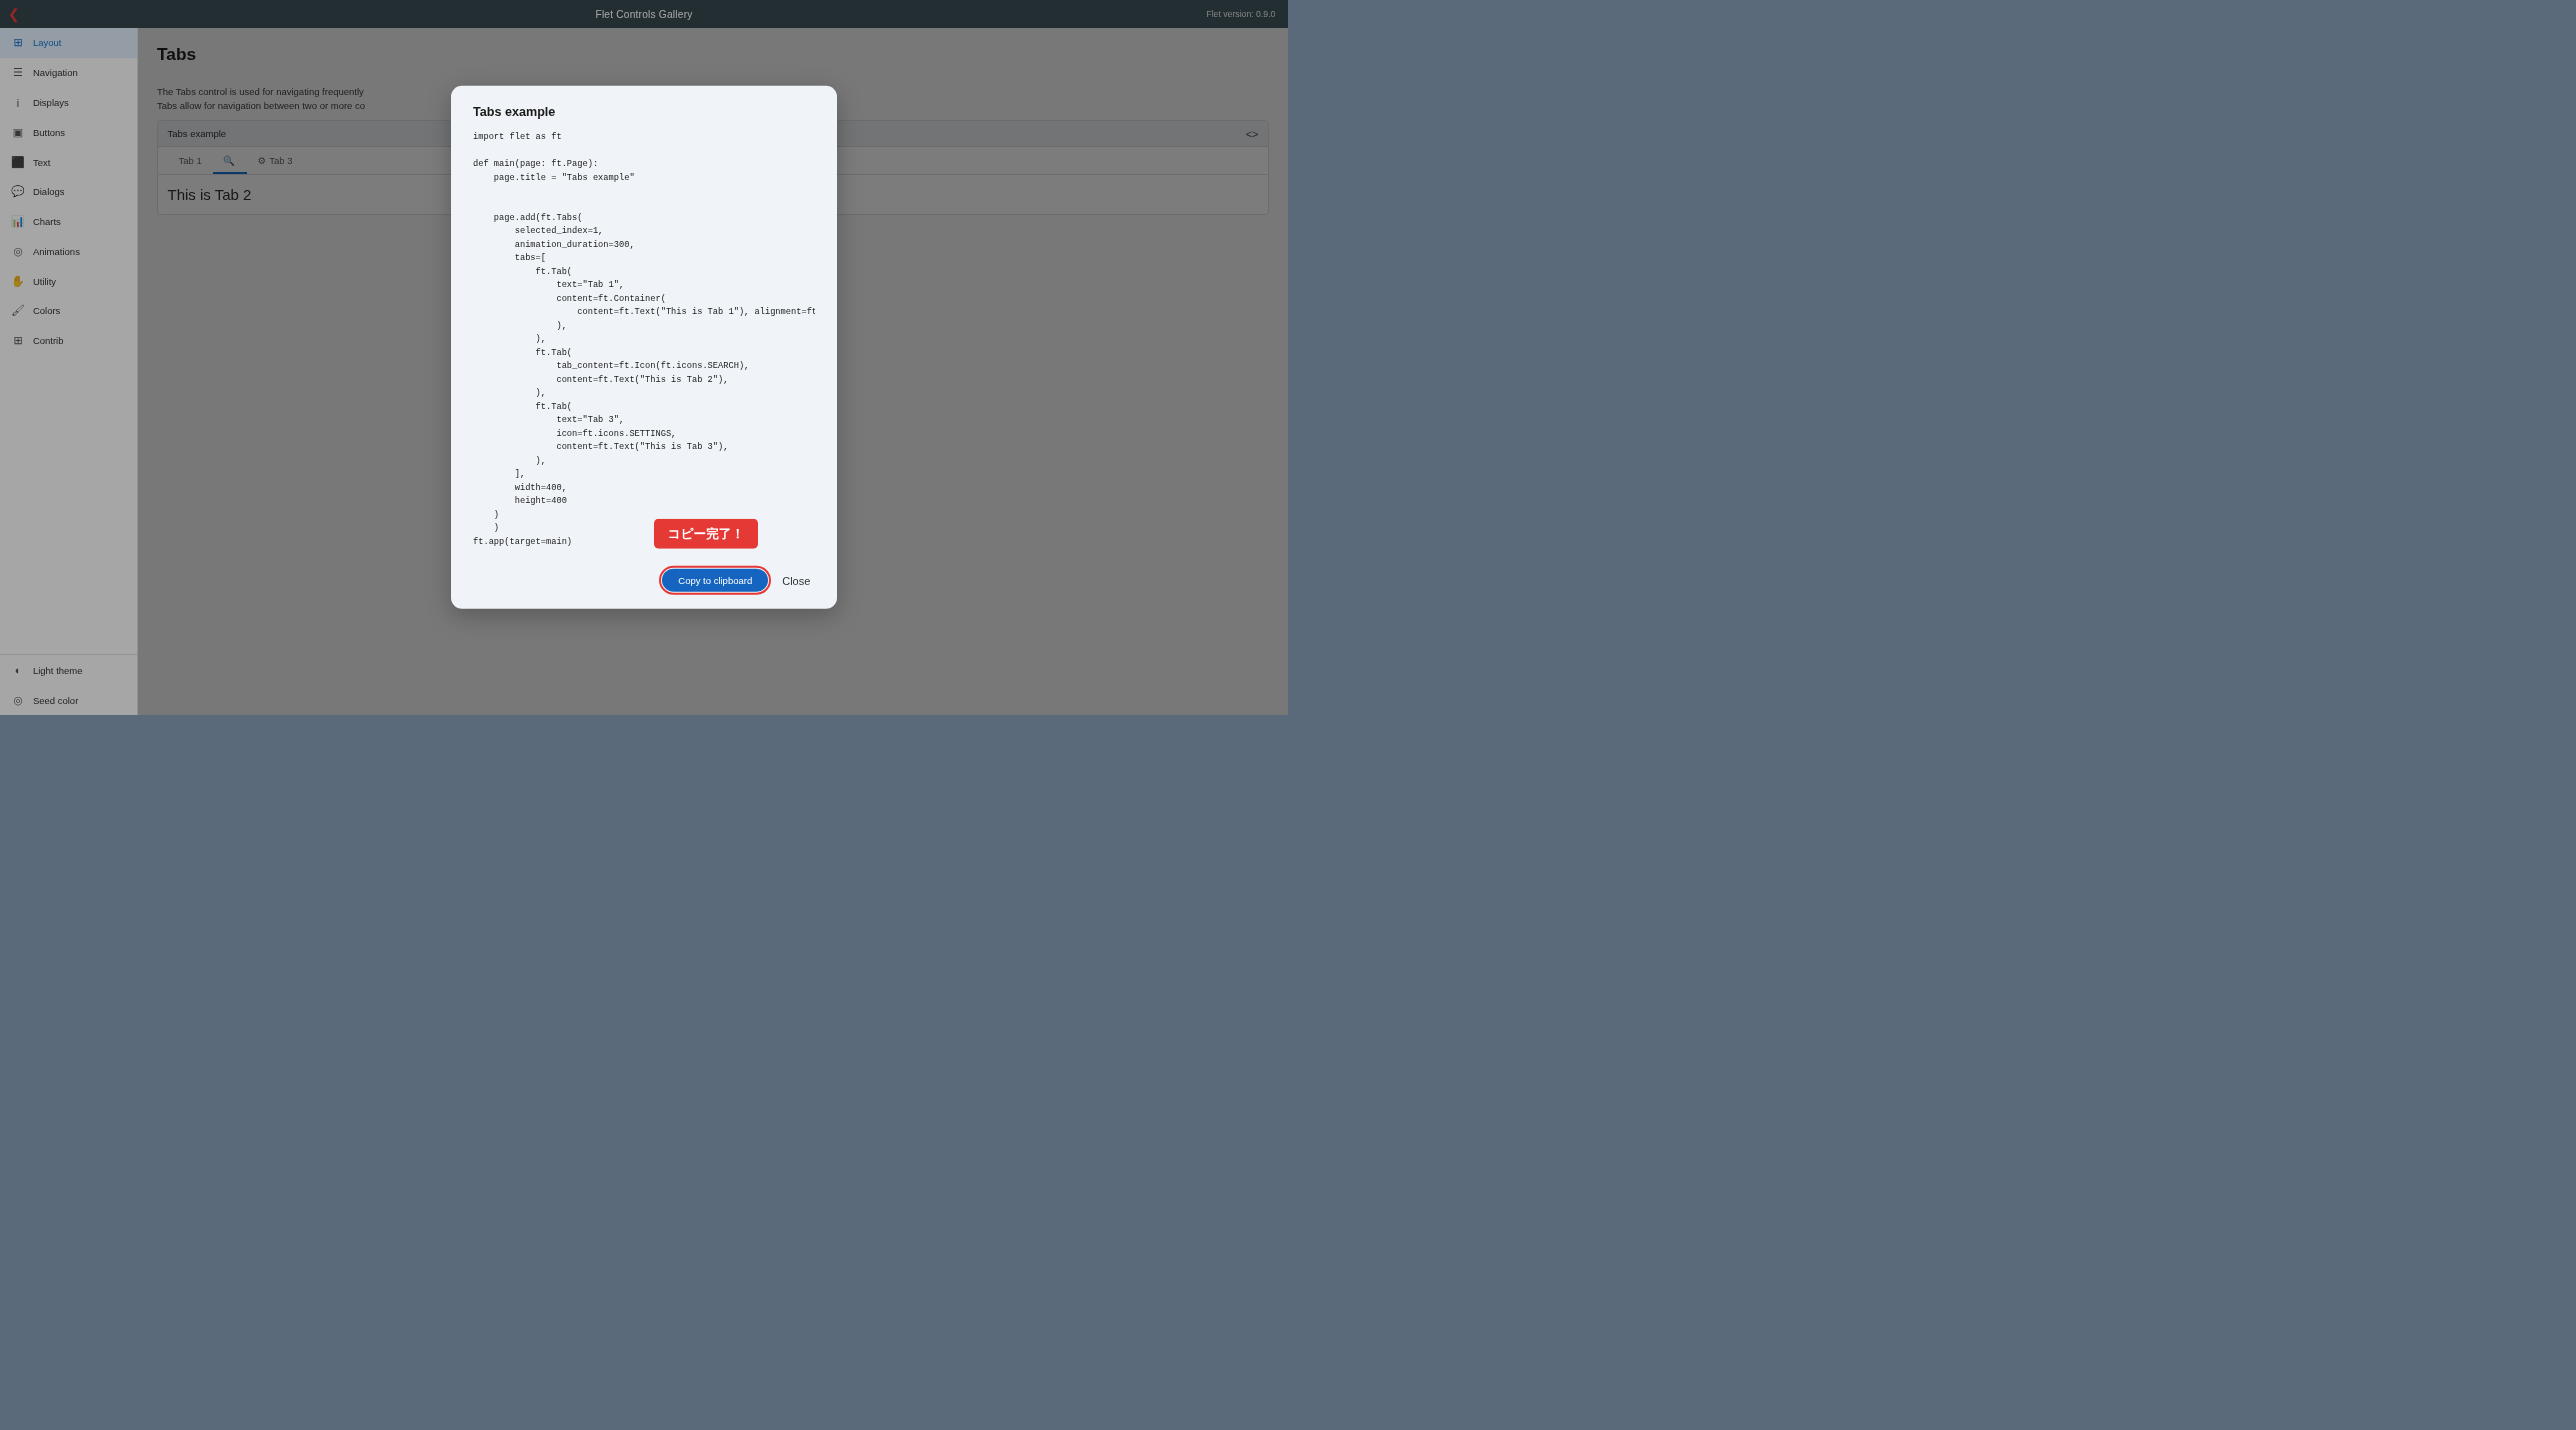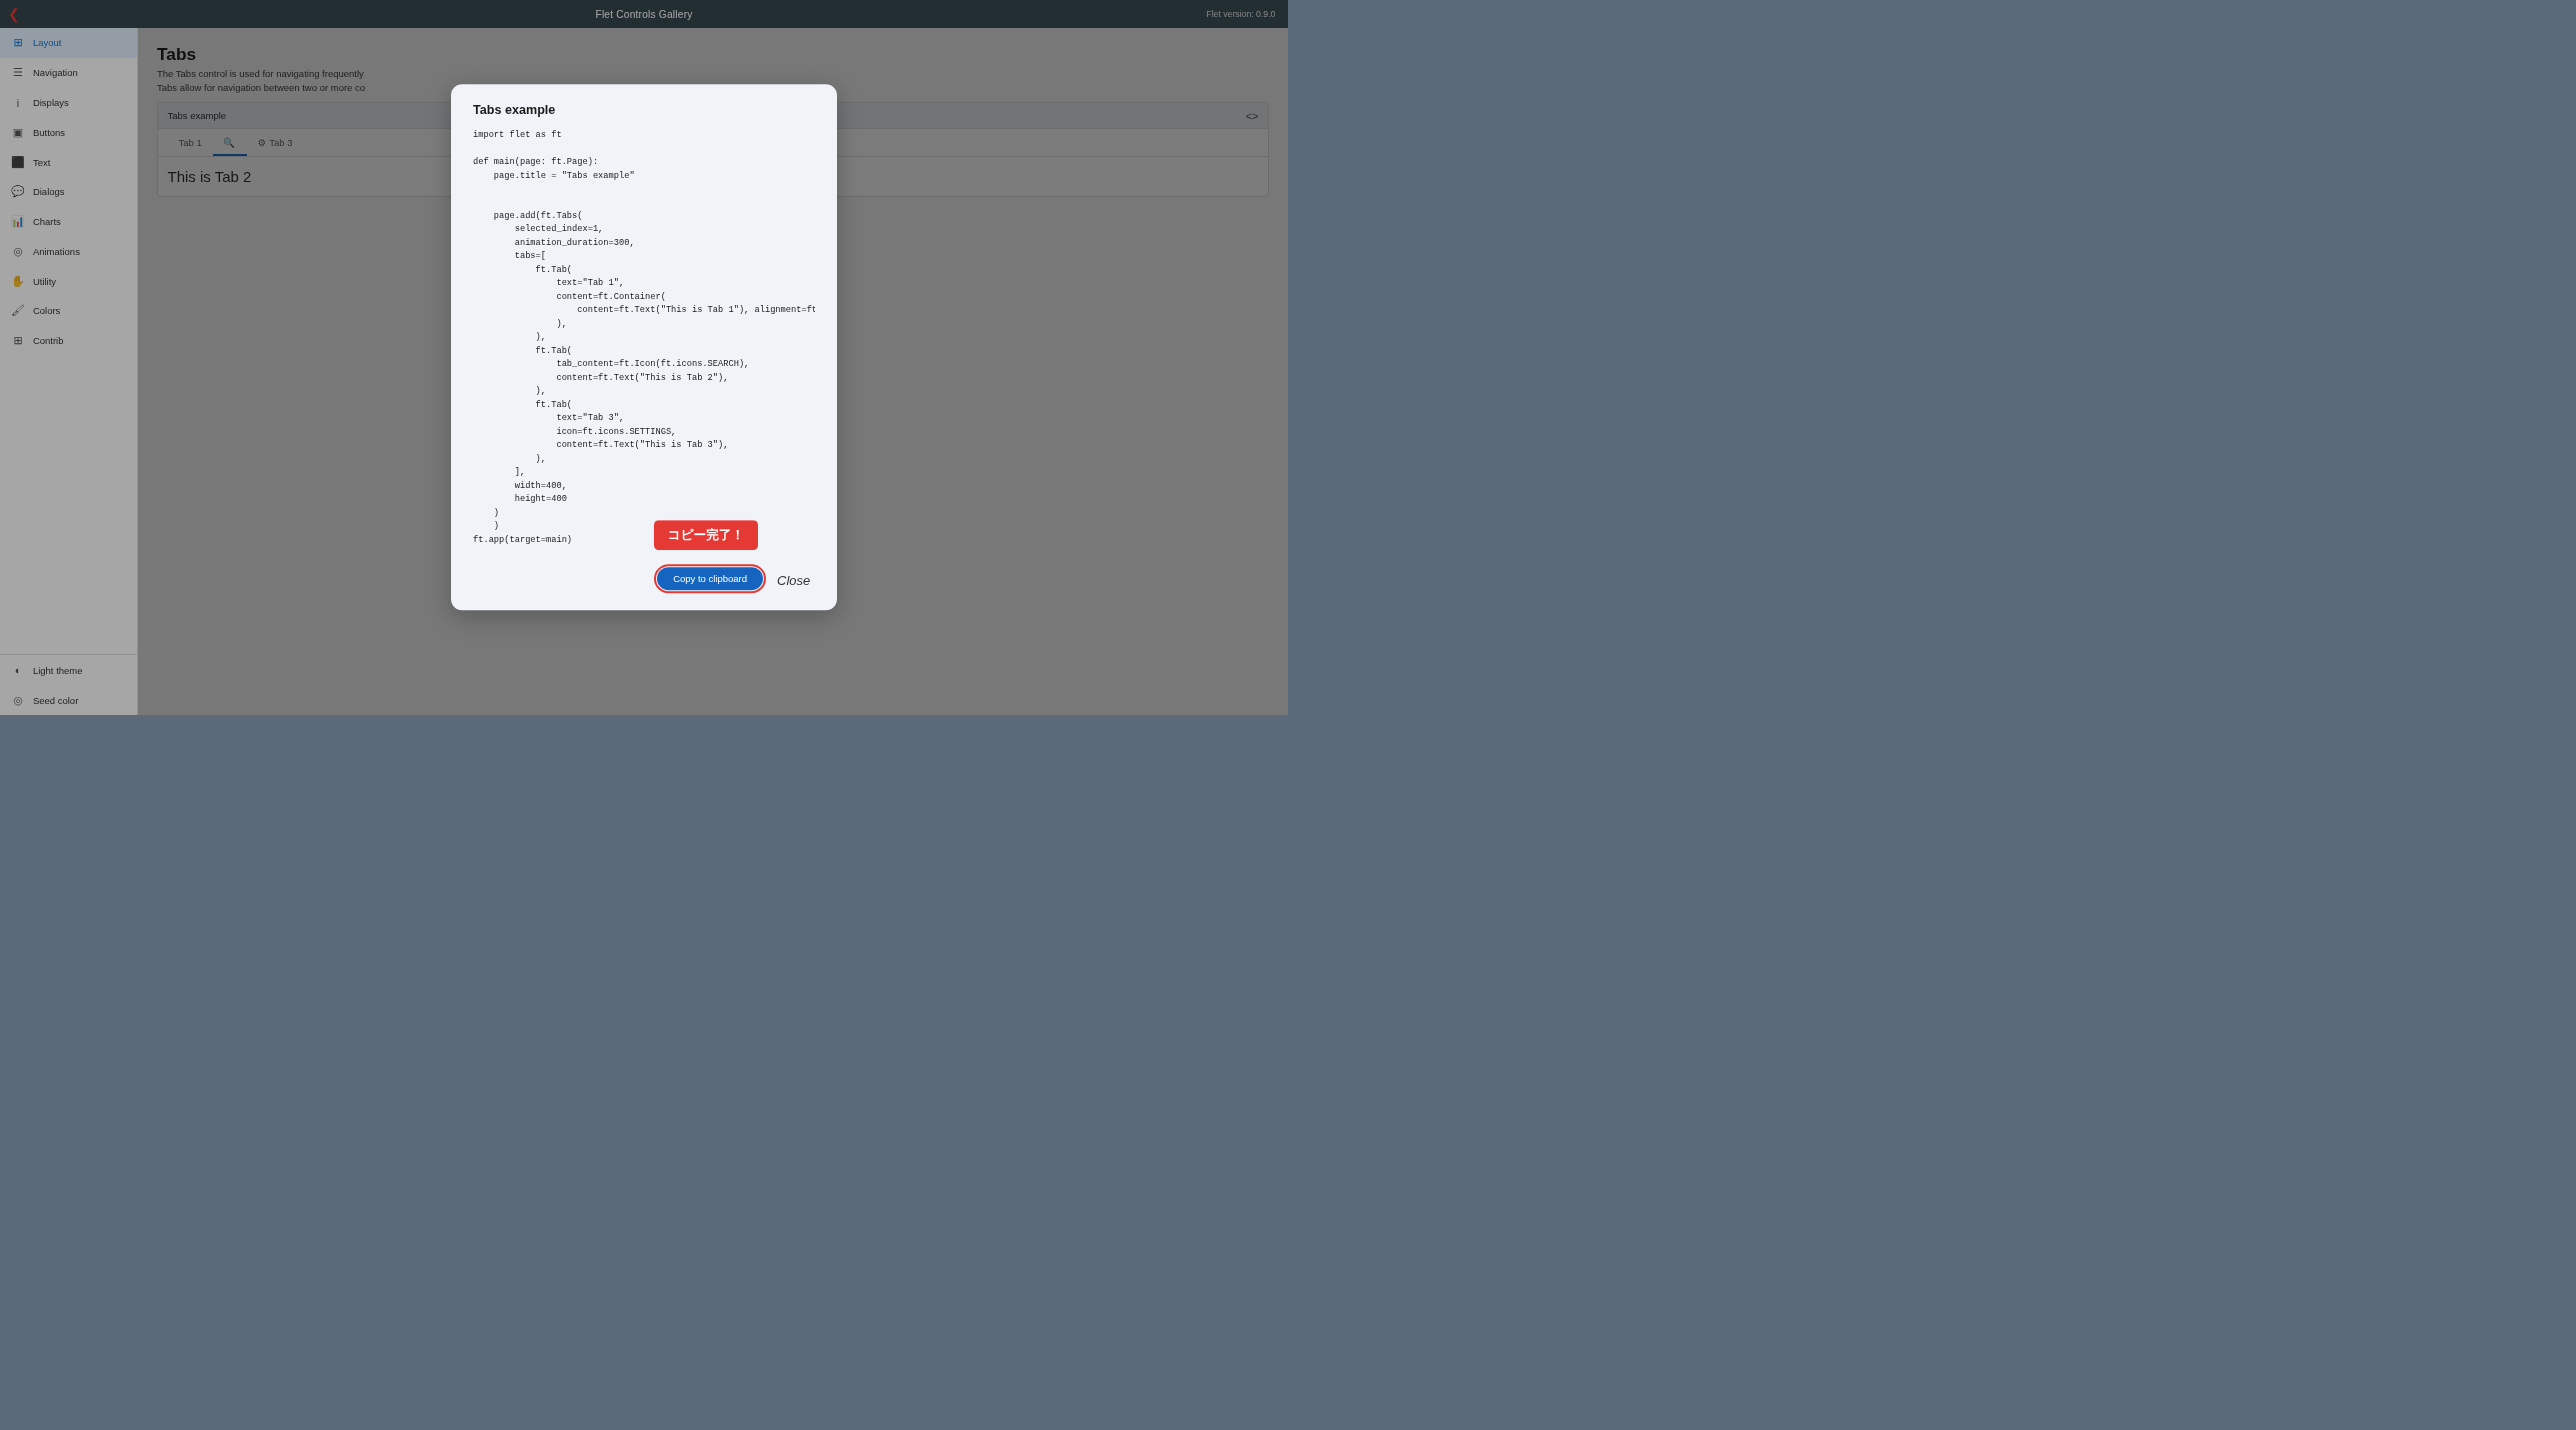--- a/index.html
+++ b/index.html
@@ -90,21 +90,21 @@
       background: #f5f5f5;
       overflow: auto;
       filter: brightness(0.75);
     }
     .main-header {
       padding: 15.8px 19px 6.3px;
     }
     .main-header h1 {
       font-size: 17.3px;
       color: #212121;
-      margin-bottom: 3px;
+      margin-bottom: 21px;
     }
     .main-header p {
       font-size: 9.5px;
       color: #444;
       margin-bottom: 3.2px;
     }
 
     
     .example-box {
       margin: 0 19px;
@@ -227,24 +227,23 @@
       padding: 6.3px 15.8px;
       font-size: 9.5px;
       cursor: pointer;
       outline: 2.4px solid #e53935;
       outline-offset: 1.6px;
     }
     .btn-close {
       background: none;
       border: none;
       color: #333;
-      font-size: 13px;
+      font-size: 11px;
       cursor: pointer;
       padding: 6.3px 4.7px;
-      font-style: italic;
     }
 
     
     .dialog-code-wrap {
       max-height: 425px;
       overflow-y: auto;
     }
   </style>
 </head>
 <body>

